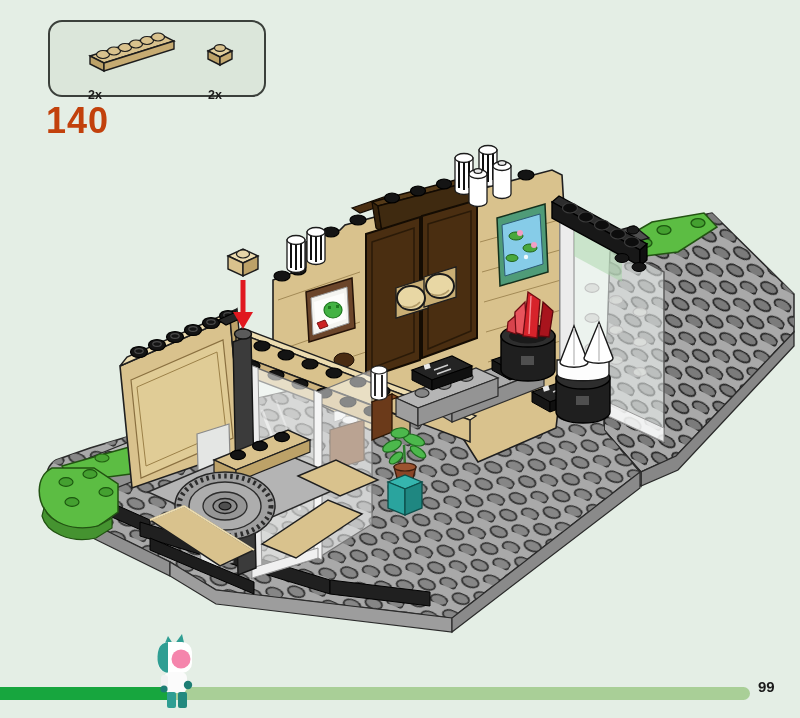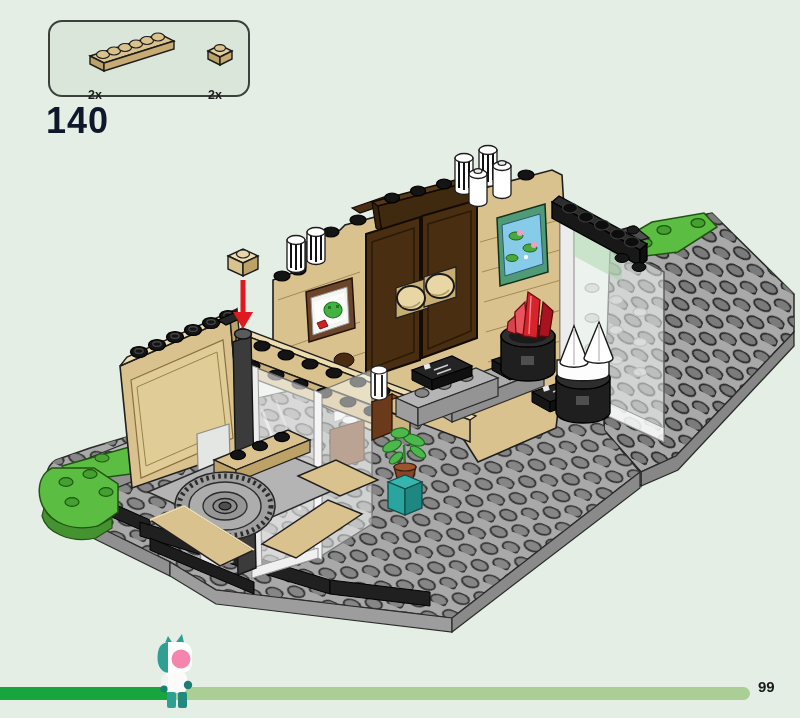--- a/index.html
+++ b/index.html
@@ -2,31 +2,31 @@
 <html><head>
 <meta charset="utf-8">
 <style>
   html,body{margin:0;padding:0}
   body{
     width:800px;height:718px;position:relative;overflow:hidden;
     background:#e4eee5;
     font-family:"Liberation Sans","DejaVu Sans",sans-serif;
   }
   .parts-box{
-    position:absolute;left:48px;top:20px;width:202px;height:77px;
+    position:absolute;left:48px;top:20px;width:218px;height:77px;
     background:#dbe6da;border:2.5px solid #3b403b;border-radius:14px;
     box-sizing:border-box;
   }
   .parts-box svg{position:absolute;left:0;top:0}
   .qty{position:absolute;top:66px;font-size:12.5px;font-weight:bold;color:#1c1c1c}
   .qty1{left:38px}
   .qty2{left:158px}
   .step-number{
     position:absolute;left:46px;top:100px;
-    font-size:36px;font-weight:800;color:#0f172a;letter-spacing:1px;
+    font-size:36px;font-weight:800;color:#c2410c;letter-spacing:1px;
   }
   .build-viewport{position:absolute;left:0;top:130px;width:800px;height:505px}
   .progress-area{position:absolute;left:0;top:630px;width:800px;height:88px}
   .progress-track{
     position:absolute;left:0px;top:57px;width:750px;height:13px;
     background:#a9cf97;border-radius:0 7px 7px 0;
   }
   .progress-fill{
     position:absolute;left:0px;top:57px;width:170px;height:13px;
     background:#17a63e;

